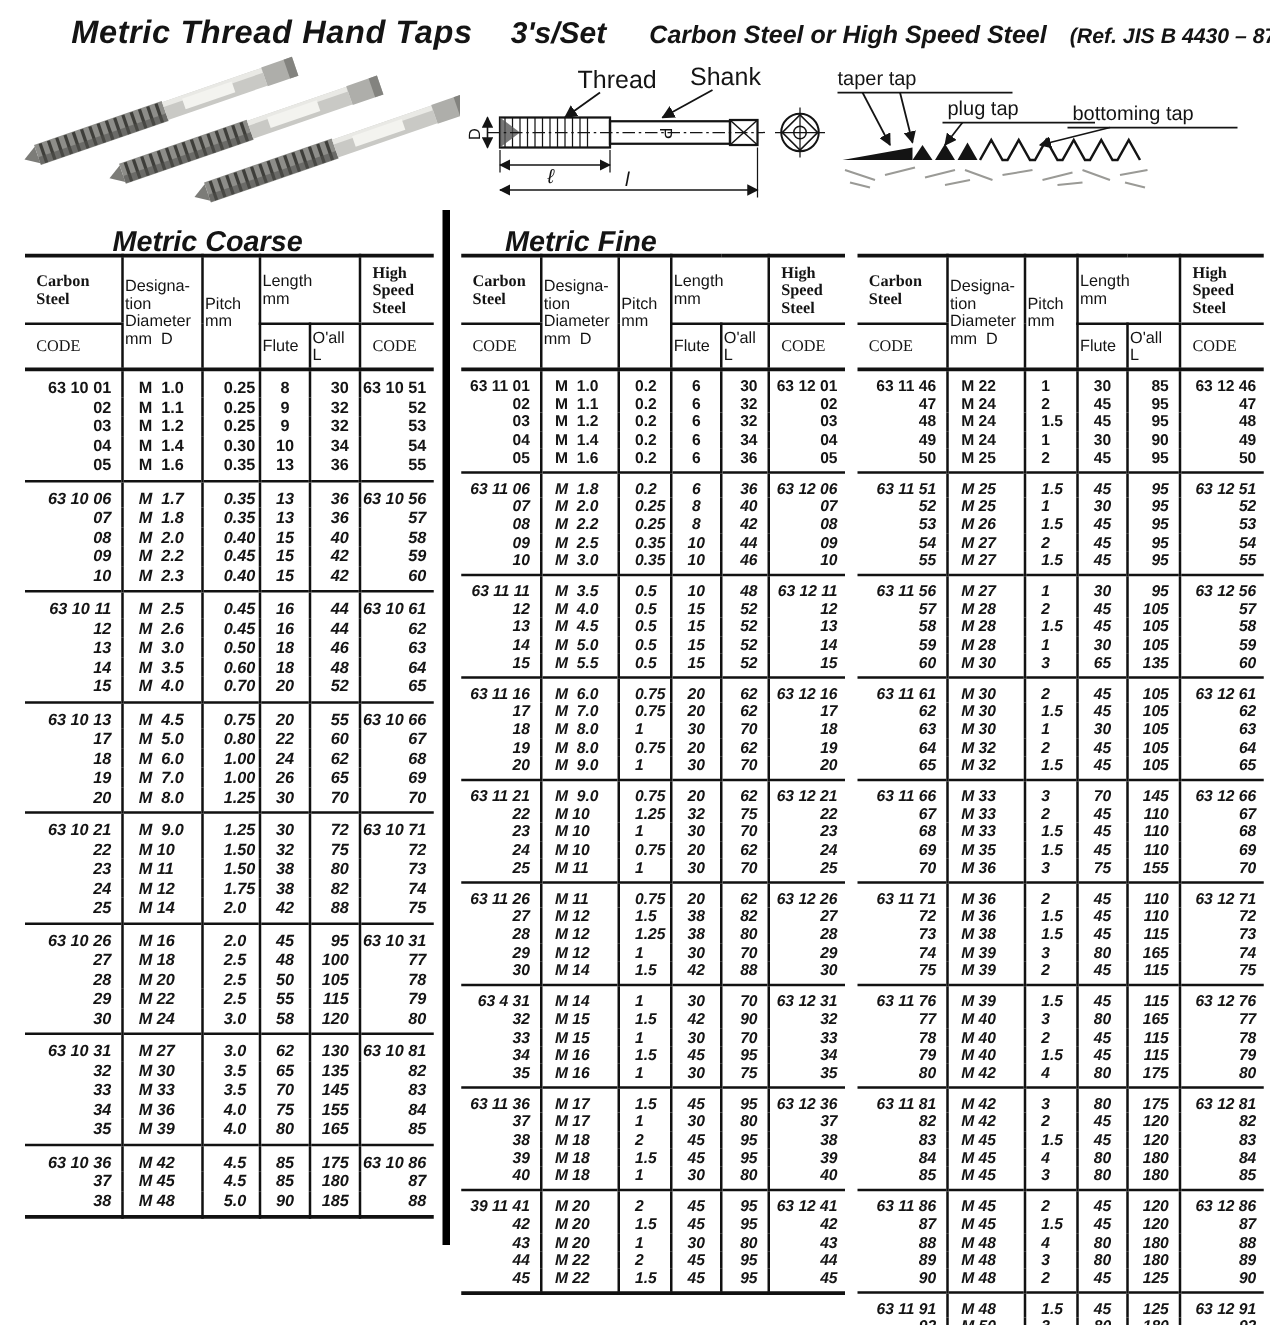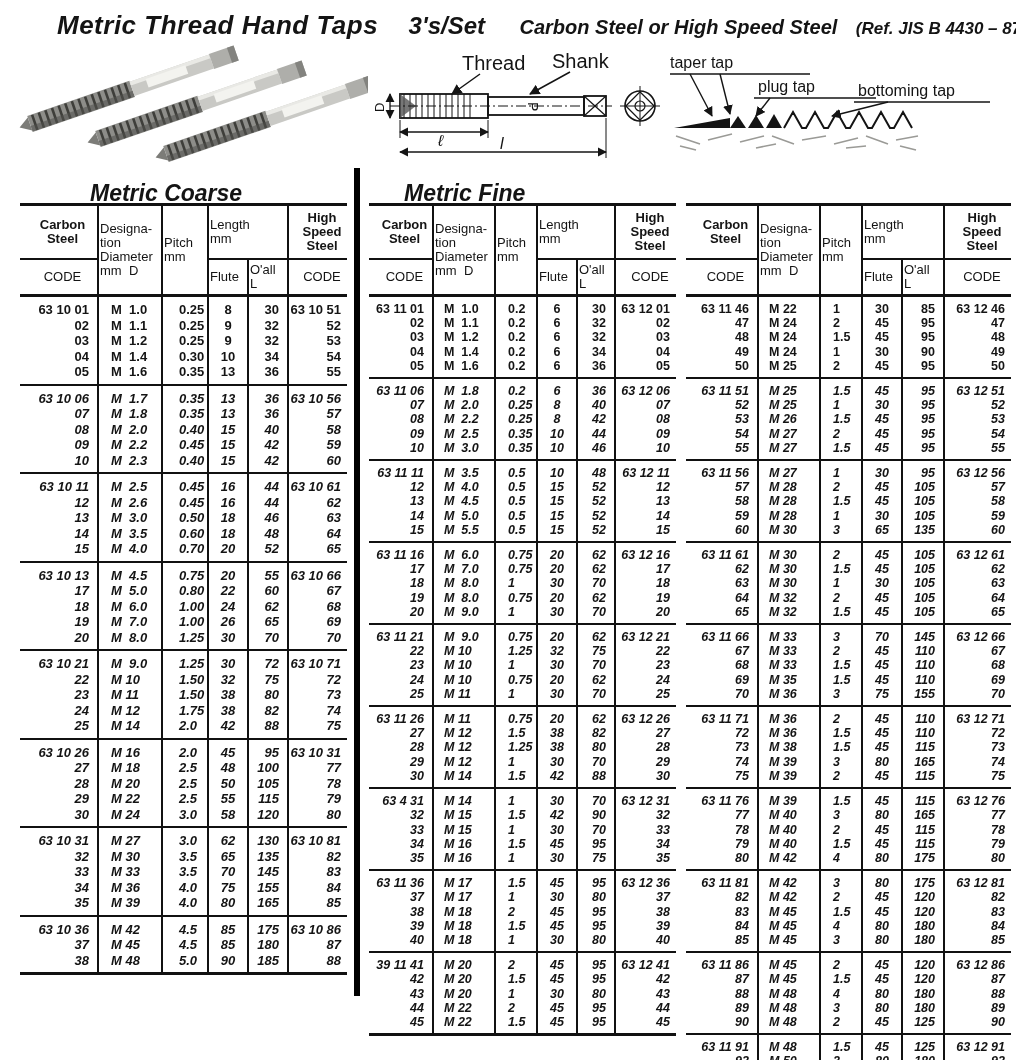--- a/index.html
+++ b/index.html
@@ -45,21 +45,21 @@
   thead { border-bottom:3px solid #111; }
   th {
     font-size:13px; font-weight:normal; line-height:14px; text-align:left;
     vertical-align:middle; white-space:pre-wrap; padding:2px 1px;
   }
   thead tr:first-child th { height:48px; }
   thead tr:last-child th  { height:30px; }
   th.bold { font-weight:bold; }
   th.b-left { border-left:2px solid #111; }
   th.b-bottom { border-bottom:2px solid #111; }
-  th.al { text-align:center; padding-left:9px; }
+  th.al { text-align:left; padding-left:9px;font-family:Liberation Serif, serif; }
   tbody + tbody { border-top:2.5px solid #111;font-style:italic; }
   td { font-weight:bold; font-size:13px; padding:0 0; }
   .t-coarse td { line-height:15.5px; font-size:13px; }
   .t-fine1 td, .t-fine2 td { line-height:14.2px; font-size:12.5px; }
   tbody tr:first-child td { padding-top:5px; }
   tbody tr:last-child td  { padding-bottom:4px; }
   td.cell-desig,td.cell-pitch,td.cell-flute,td.cell-oall,td.cell-hss { border-left:2px solid #111; }
   td.cell-code { text-align:right; padding-right:8px; }
   td.cell-desig { text-align:left; white-space:pre; }
   .t-coarse td.cell-desig { padding-left:12px; }

